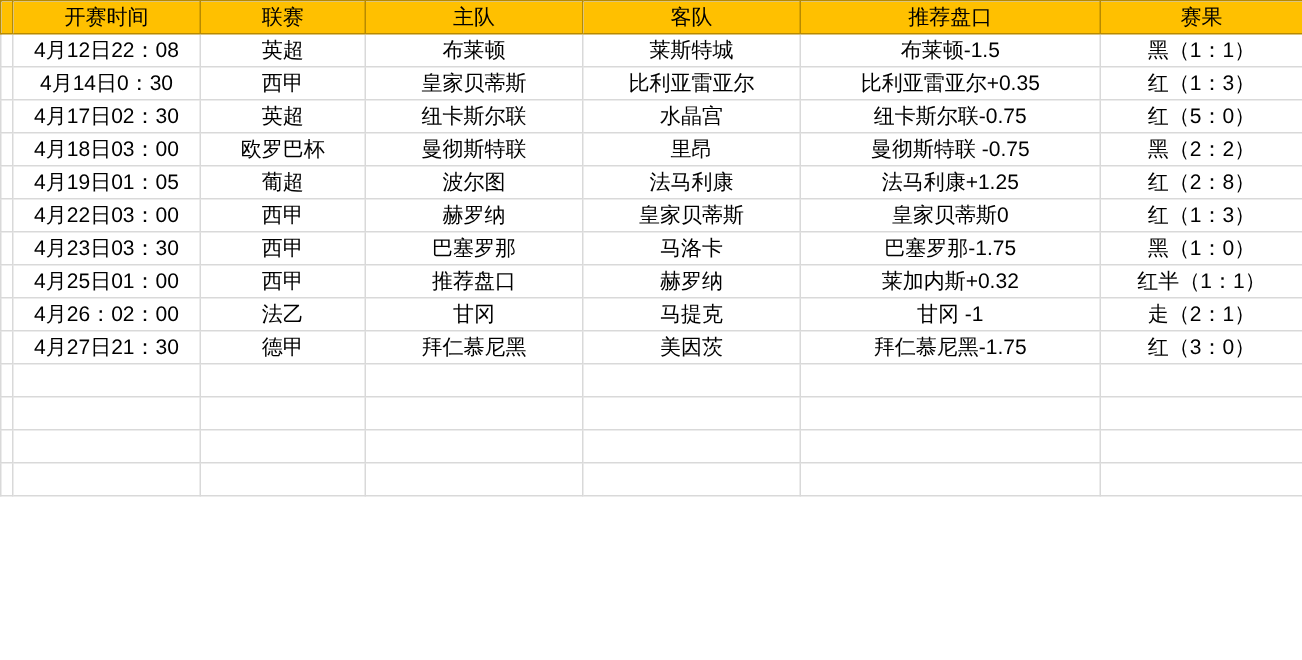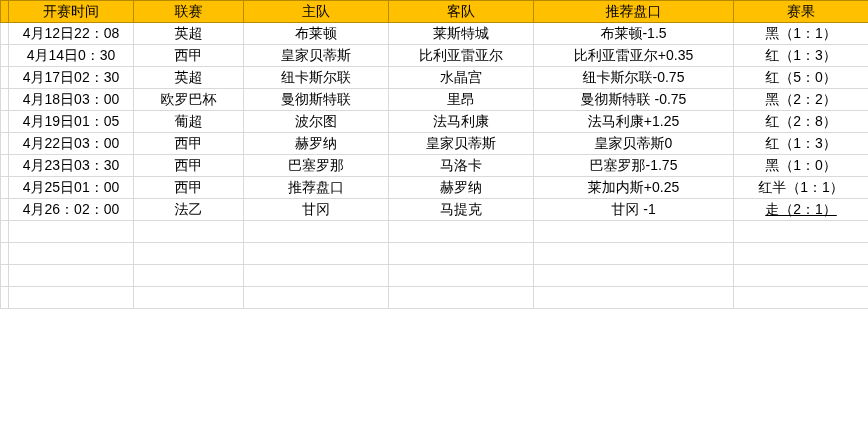--- a/index.html
+++ b/index.html
@@ -57,21 +57,21 @@
   }
   td.rowlead {
     background: #ffffff;
     border: 1px solid #d9d9d9;
   }
   td.cell {
     background: #ffffff;
   }
   td.red { color: #ff0000; }
   td.black { color: #000000; }
-  td.green { color: #00a000; text-decoration: underline; }
+  td.green { color: #00a000; }
   td.empty { }
 </style>
 </head>
 <body>
 
 <div id="sheet">
   <table class="grid">
     <colgroup>
       <col class="c0">
       <col class="c1">
@@ -153,33 +153,42 @@
           <td class="cell">马洛卡</td>
           <td class="cell">巴塞罗那-1.75</td>
           <td class="cell black">黑（1：0）</td>
         </tr>
         <tr>
           <td class="rowlead"></td>
           <td class="cell">4月25日01：00</td>
           <td class="cell">西甲</td>
           <td class="cell">推荐盘口</td>
           <td class="cell">赫罗纳</td>
-          <td class="cell">莱加内斯+0.25</td>
+          <td class="cell">莱加内斯+0.32</td>
           <td class="cell red">红半（1：1）</td>
         </tr>
         <tr>
           <td class="rowlead"></td>
           <td class="cell">4月26：02：00</td>
           <td class="cell">法乙</td>
           <td class="cell">甘冈</td>
           <td class="cell">马提克</td>
           <td class="cell">甘冈 -1</td>
           <td class="cell green">走（2：1）</td>
         </tr>
         <tr>
+          <td class="rowlead"></td>
+          <td class="cell">4月27日21：30</td>
+          <td class="cell">德甲</td>
+          <td class="cell">拜仁慕尼黑</td>
+          <td class="cell">美因茨</td>
+          <td class="cell">拜仁慕尼黑-1.75</td>
+          <td class="cell red">红（3：0）</td>
+        </tr>
+        <tr>
           <td class="rowlead">&nbsp;</td>
           <td class="cell empty">&nbsp;</td>
           <td class="cell empty">&nbsp;</td>
           <td class="cell empty">&nbsp;</td>
           <td class="cell empty">&nbsp;</td>
           <td class="cell empty">&nbsp;</td>
           <td class="cell empty">&nbsp;</td>
         </tr>
         <tr>
           <td class="rowlead">&nbsp;</td>

